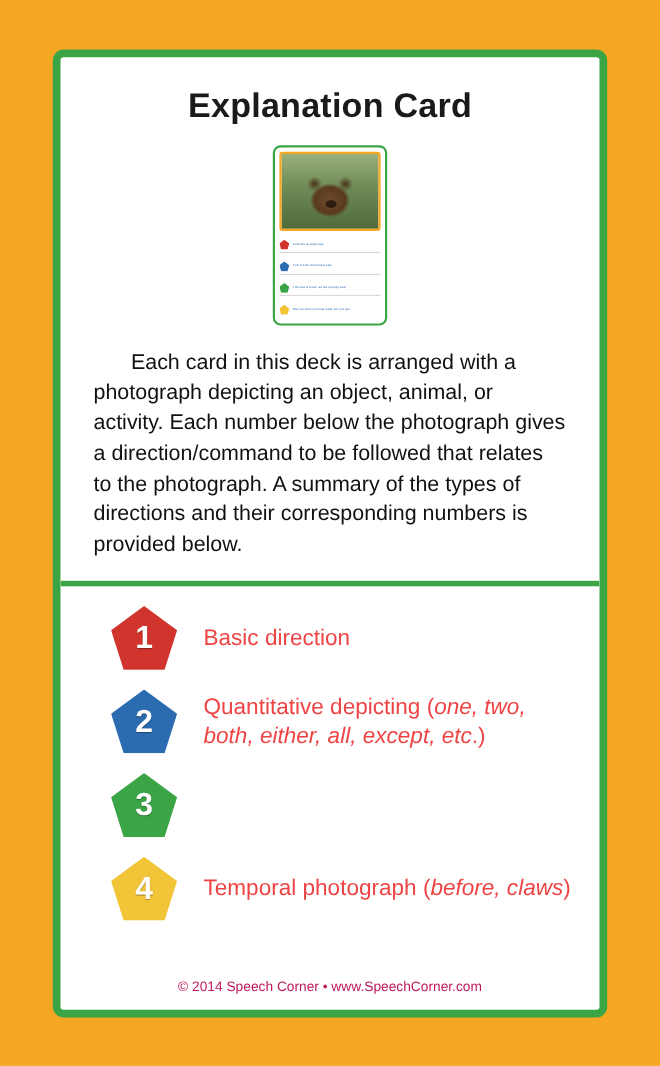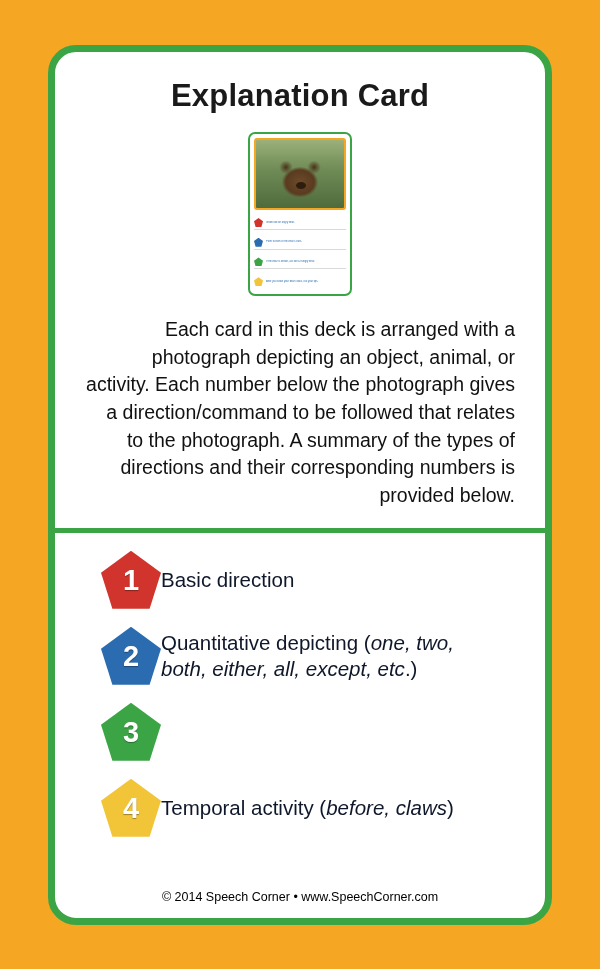--- a/index.html
+++ b/index.html
@@ -14,21 +14,21 @@
     overflow: hidden;
   }
   .card {
     position: absolute;
     left: 48px;
     top: 45px;
     width: 504px;
     height: 880px;
     background: #ffffff;
     border: 7px solid #3BA545;
-    border-radius: 28px;
+    border-radius: 10px;
     box-sizing: border-box;
     overflow: hidden;
   }
   .card-title {
     text-align: center;
     font-size: 31px;
     font-weight: bold;
     color: #1a1a1a;
     margin-top: 26px;
     letter-spacing: 0.2px;
@@ -99,21 +99,21 @@
     line-height: 1.35;
     color: #2b6cb0;
     overflow: hidden;
   }
   .intro {
     margin: 20px 30px 0 30px;
     font-size: 19.5px;
     line-height: 1.42;
     color: #111111;
     text-indent: 34px;
-    text-align: right;
+    text-align: left;
   }
   .divider {
     margin-top: 18px;
     border-top: 5px solid #3BA545;
   }
   .legend {
     padding: 16px 0 0 0;
   }
   .legend-item {
     display: flex;
@@ -140,34 +140,34 @@
     position: relative;
     color: #ffffff;
     font-size: 29px;
     font-weight: bold;
     line-height: 1;
     margin-top: 2px;
     text-shadow: 0 1px 1px rgba(0,0,0,0.35);
   }
   .legend-text {
     font-size: 20.5px;
-    color: #0f172a;
-    margin-left: 0;
+    color: #ef4444;
+    margin-left: 24px;
     line-height: 1.25;
     max-width: 340px;
   }
   .legend-text i { font-style: italic; }
   .footer {
     position: absolute;
     bottom: 14px;
     left: 0;
     right: 0;
     text-align: center;
     font-size: 12.5px;
-    color: #000000;
+    color: #be185d;
   }
 </style>
 </head>
 <body>
 
 <div class="card">
 
   <div class="card-title">Explanation Card</div>
 
   <div class="thumb-wrap">
@@ -226,20 +226,20 @@
         <span class="shape" style="background:#3BA545"></span>
         <span class="num">3</span>
       </div>
     </div>
 
     <div class="legend-item">
       <div class="pent">
         <span class="shape" style="background:#F2C438"></span>
         <span class="num">4</span>
       </div>
-      <div class="legend-text"><span>Temporal activity (</span><i>before, claws</i><span>)</span></div>
+      <div class="legend-text"><span>Temporal photograph (</span><i>before, claws</i><span>)</span></div>
     </div>
 
   </div>
 
   <div class="footer">© 2014 Speech Corner • www.SpeechCorner.com</div>
 
 </div>
 
 </body></html>

